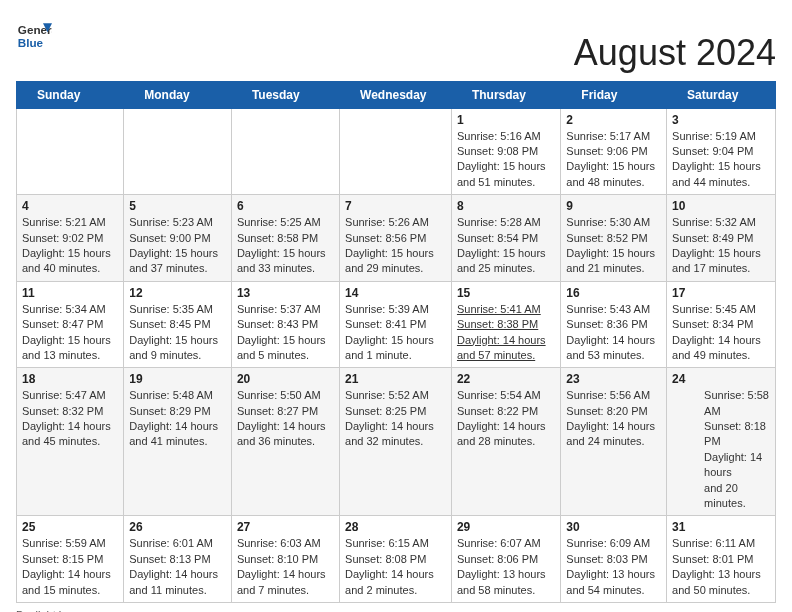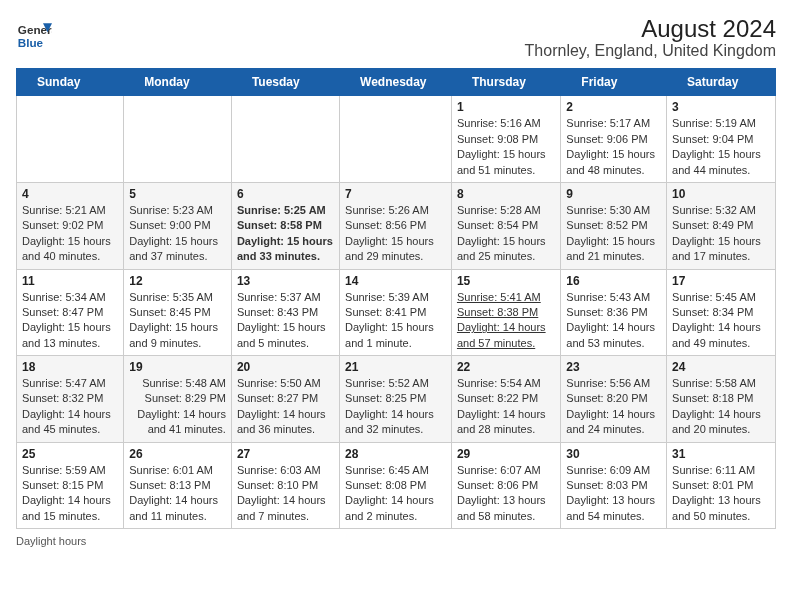--- a/index.html
+++ b/index.html
@@ -22,24 +22,25 @@
       gap: 4px;
     }
     .logo-icon {
       width: 36px;
       height: 36px;
     }
     .title-block {
       text-align: right;
     }
     .month-year {
-      font-size: 24px;
+      font-size: 36px;
       font-weight: 300;
       color: #222;
       line-height: 1.1;
+      margin-top: 17px;
     }
     .location {
       font-size: 16px;
       color: #444;
       font-weight: normal;
     }
     .calendar-table {
       width: 100%;
       border-collapse: collapse;
       font-size: 11px;
@@ -90,21 +91,20 @@
 <div class="header-area">
   <div class="logo">
     <svg class="logo-icon" viewBox="0 0 40 40">
       <text x="2" y="20" font-size="13" font-weight="bold" fill="#333" font-family="Arial">General</text>
       <text x="2" y="34" font-size="13" font-weight="bold" fill="#1a5fa8" font-family="Arial">Blue</text>
       <polygon points="30,8 40,8 35,18" fill="#1a5fa8"></polygon>
     </svg>
   </div>
   <div class="title-block">
     <div class="month-year">August 2024</div>
-    <div class="location">Thornley, England, United Kingdom</div>
   </div>
 </div>
 
 <table class="calendar-table">
   <thead>
     <tr>
     <th>Sunday</th>
         <th>Monday</th>
         <th>Tuesday</th>
         <th>Wednesday</th>
@@ -151,21 +151,21 @@
         </td>
         <td>
           <div class="day-number">5</div>
           <div class="day-info" style="white-space: pre-line;">Sunrise: 5:23 AM
 Sunset: 9:00 PM
 Daylight: 15 hours
 and 37 minutes.</div>
         </td>
         <td>
           <div class="day-number">6</div>
-          <div class="day-info" style="white-space: pre-line; font-weight: bold;">Sunrise: 5:25 AM
+          <div class="day-info" style="white-space: pre-line;">Sunrise: 5:25 AM
 Sunset: 8:58 PM
 Daylight: 15 hours
 and 33 minutes.</div>
         </td>
         <td>
           <div class="day-number">7</div>
           <div class="day-info" style="white-space: pre-line;">Sunrise: 5:26 AM
 Sunset: 8:56 PM
 Daylight: 15 hours
 and 29 minutes.</div>
@@ -246,21 +246,21 @@
       <tr>
         <td>
           <div class="day-number">18</div>
           <div class="day-info" style="white-space: pre-line;">Sunrise: 5:47 AM
 Sunset: 8:32 PM
 Daylight: 14 hours
 and 45 minutes.</div>
         </td>
         <td>
           <div class="day-number">19</div>
-          <div class="day-info" style="white-space: pre-line; text-align: right;">Sunrise: 5:48 AM
+          <div class="day-info" style="white-space: pre-line;">Sunrise: 5:48 AM
 Sunset: 8:29 PM
 Daylight: 14 hours
 and 41 minutes.</div>
         </td>
         <td>
           <div class="day-number">20</div>
           <div class="day-info" style="white-space: pre-line;">Sunrise: 5:50 AM
 Sunset: 8:27 PM
 Daylight: 14 hours
 and 36 minutes.</div>
@@ -281,21 +281,21 @@
         </td>
         <td>
           <div class="day-number">23</div>
           <div class="day-info" style="white-space: pre-line;">Sunrise: 5:56 AM
 Sunset: 8:20 PM
 Daylight: 14 hours
 and 24 minutes.</div>
         </td>
         <td>
           <div class="day-number">24</div>
-          <div class="day-info" style="white-space: pre-line;">Sunrise: 5:58 AM
+          <div class="day-info" style="white-space: pre-line; margin-left: 32px;">Sunrise: 5:58 AM
 Sunset: 8:18 PM
 Daylight: 14 hours
 and 20 minutes.</div>
         </td>
       </tr>
       <tr>
         <td>
           <div class="day-number">25</div>
           <div class="day-info" style="white-space: pre-line;">Sunrise: 5:59 AM
 Sunset: 8:15 PM
@@ -311,21 +311,21 @@
         </td>
         <td>
           <div class="day-number">27</div>
           <div class="day-info" style="white-space: pre-line;">Sunrise: 6:03 AM
 Sunset: 8:10 PM
 Daylight: 14 hours
 and 7 minutes.</div>
         </td>
         <td>
           <div class="day-number">28</div>
-          <div class="day-info" style="white-space: pre-line;">Sunrise: 6:45 AM
+          <div class="day-info" style="white-space: pre-line;">Sunrise: 6:15 AM
 Sunset: 8:08 PM
 Daylight: 14 hours
 and 2 minutes.</div>
         </td>
         <td>
           <div class="day-number">29</div>
           <div class="day-info" style="white-space: pre-line;">Sunrise: 6:07 AM
 Sunset: 8:06 PM
 Daylight: 13 hours
 and 58 minutes.</div>

